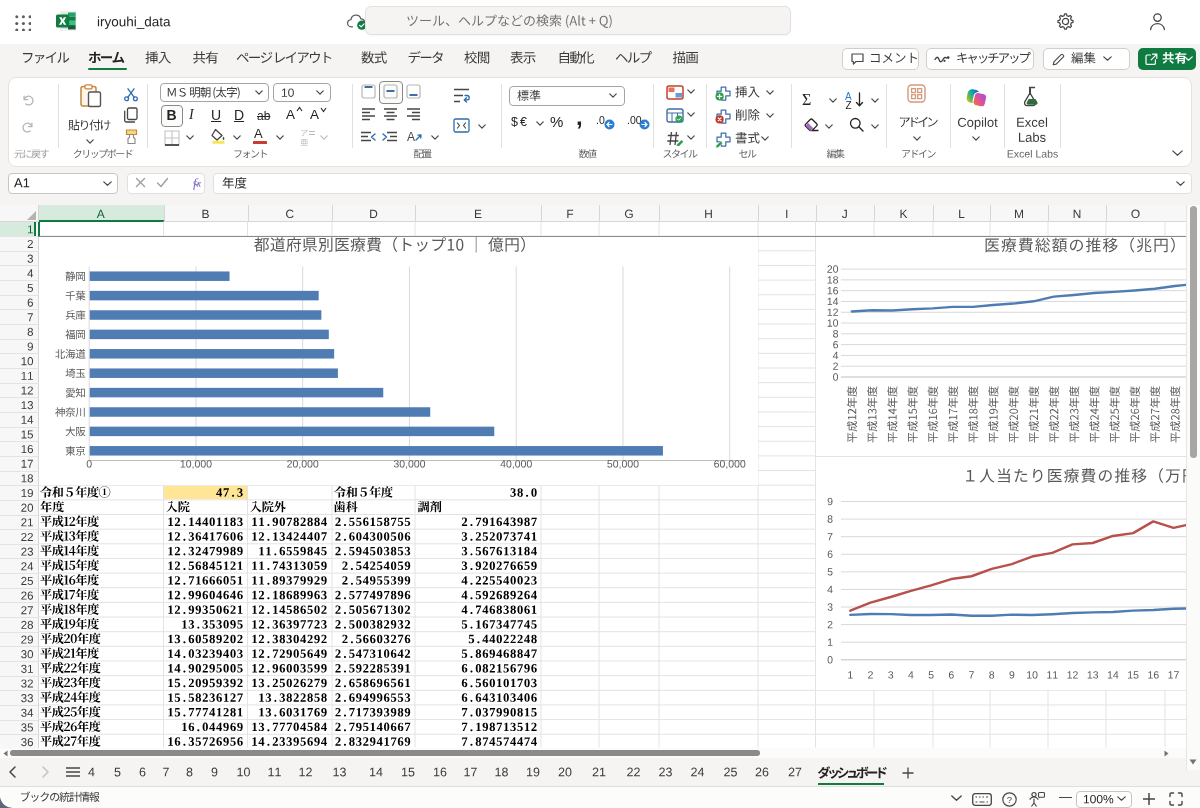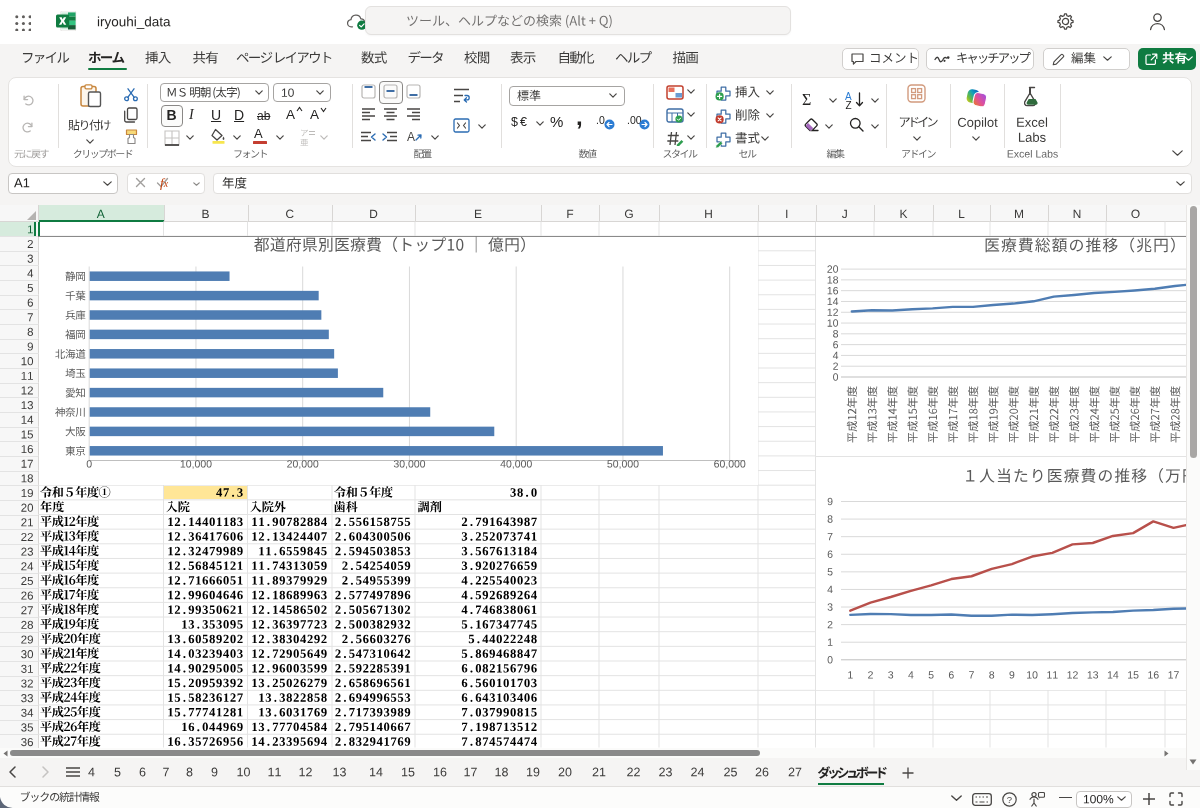--- a/index.html
+++ b/index.html
@@ -223,21 +223,21 @@
 <path d="M5.5 1.5 h5 M6.3 1.5 v6 l4.8 8.2 a2.6 2.6 0 0 1 -2.3 3.9 h-5.6 a2.6 2.6 0 0 1 -2.3 -3.9 l4.8 -8.2 v-6" fill="none" stroke="#484644" stroke-width="1.4" stroke-linecap="round" stroke-linejoin="round"></path>
 <path d="M4.7 13 h6.8 l1.9 3.3 a1.6 1.6 0 0 1 -1.4 2.4 h-7.8 a1.6 1.6 0 0 1 -1.4 -2.4 z" fill="#2f6b3c"></path>
 </svg><svg class="abs" style="left:1172px;top:150px" width="11" height="6" viewBox="0 0 11 6">
     <path d="M0.8 0.9 L5.5 5.2 L10.2 0.9" fill="none" stroke="#484644" stroke-width="1.2" stroke-linecap="round" stroke-linejoin="round"></path>
   </svg><div class="abs" style="left:0;top:170px;width:1200px;height:35px;background:#f5f4f3"></div><div class="abs" style="left:8px;top:172.5px;width:110px;height:21px;background:#fff;border:1px solid #c8c6c4;border-radius:4px"></div><svg class="abs" style="left:103px;top:181px" width="9" height="5" viewBox="0 0 9 5">
     <path d="M0.8 0.9 L4.5 4.2 L8.2 0.9" fill="none" stroke="#484644" stroke-width="1.2" stroke-linecap="round" stroke-linejoin="round"></path>
   </svg><div class="abs" style="left:127px;top:172.5px;width:78px;height:21px;background:#fff;border:1px solid #e1dfdd;border-radius:4px"></div><svg class="abs" style="left:135px;top:177px" width="11" height="11" viewBox="0 0 11 11">
 <path d="M1.5 1.5 L9.5 9.5 M9.5 1.5 L1.5 9.5" stroke="#a19f9d" stroke-width="1.4" stroke-linecap="round"></path>
 </svg><svg class="abs" style="left:156px;top:177px" width="13" height="11" viewBox="0 0 13 11">
 <path d="M1.5 6 L5 9.5 L11.5 1.5" fill="none" stroke="#a19f9d" stroke-width="1.4" stroke-linecap="round" stroke-linejoin="round"></path>
-</svg><div class="abs" style="left:160px;top:175px;font-size:13.5px;font-style:italic;font-family:'Liberation Serif',serif;color:#c2410c">f<span style="font-size:10px">x</span></div><svg class="abs" style="left:193px;top:181.5px" width="7" height="4" viewBox="0 0 7 4">
+</svg><div class="abs" style="left:193px;top:175px;font-size:13.5px;font-style:italic;font-family:'Liberation Serif',serif;color:#8b5cf6">f<span style="font-size:10px">x</span></div><svg class="abs" style="left:193px;top:181.5px" width="7" height="4" viewBox="0 0 7 4">
     <path d="M0.8 0.9 L3.5 3.2 L6.2 0.9" fill="none" stroke="#8a8886" stroke-width="1.2" stroke-linecap="round" stroke-linejoin="round"></path>
   </svg><div class="abs" style="left:213px;top:172.5px;width:979px;height:21px;background:#fff;border:1px solid #e1dfdd;border-radius:4px"></div><svg class="abs" style="left:1176px;top:181px" width="9" height="5" viewBox="0 0 9 5">
     <path d="M0.8 0.9 L4.5 4.2 L8.2 0.9" fill="none" stroke="#484644" stroke-width="1.2" stroke-linecap="round" stroke-linejoin="round"></path>
   </svg><div class="abs" style="left:0;top:205px;width:1186px;height:16.5px;background:#f7f7f7;border-bottom:1px solid #d8d6d4"></div><svg class="abs" style="left:27px;top:211px" width="10" height="10" viewBox="0 0 10 10">
     <path d="M9 0 L9 9 L0 9 z" fill="#b5b3b1"></path>
   </svg><div class="abs" style="left:38px;top:205px;width:1px;height:16.5px;background:#d8d6d4"></div><div class="abs" style="left:39px;top:205px;width:124.5px;height:16.5px;background:#d6ebdd;border-bottom:2px solid #0f7b41"></div><div class="abs" style="left:163.5px;top:205px;width:1px;height:16.5px;background:#d8d6d4"></div><div class="abs" style="left:247.5px;top:205px;width:1px;height:16.5px;background:#d8d6d4"></div><div class="abs" style="left:332px;top:205px;width:1px;height:16.5px;background:#d8d6d4"></div><div class="abs" style="left:415px;top:205px;width:1px;height:16.5px;background:#d8d6d4"></div><div class="abs" style="left:541px;top:205px;width:1px;height:16.5px;background:#d8d6d4"></div><div class="abs" style="left:599px;top:205px;width:1px;height:16.5px;background:#d8d6d4"></div><div class="abs" style="left:659px;top:205px;width:1px;height:16.5px;background:#d8d6d4"></div><div class="abs" style="left:758px;top:205px;width:1px;height:16.5px;background:#d8d6d4"></div><div class="abs" style="left:815.5px;top:205px;width:1px;height:16.5px;background:#d8d6d4"></div><div class="abs" style="left:874px;top:205px;width:1px;height:16.5px;background:#d8d6d4"></div><div class="abs" style="left:933px;top:205px;width:1px;height:16.5px;background:#d8d6d4"></div><div class="abs" style="left:990px;top:205px;width:1px;height:16.5px;background:#d8d6d4"></div><div class="abs" style="left:1048px;top:205px;width:1px;height:16.5px;background:#d8d6d4"></div><div class="abs" style="left:1106px;top:205px;width:1px;height:16.5px;background:#d8d6d4"></div><div class="abs" style="left:0;top:222.5px;width:38px;height:526px;background:#f7f7f7"></div><div class="abs" style="left:38px;top:221.5px;width:1px;height:526px;background:#d8d6d4"></div><div class="abs" style="left:0;top:222px;width:36px;height:13.65px;background:#d6ebdd;border-right:2px solid #0f7b41"></div><div class="abs" style="left:0;top:236.15px;width:38px;height:1px;background:#e3e3e3"></div><div class="abs" style="left:0;top:250.8px;width:38px;height:1px;background:#e3e3e3"></div><div class="abs" style="left:0;top:265.45px;width:38px;height:1px;background:#e3e3e3"></div><div class="abs" style="left:0;top:280.1px;width:38px;height:1px;background:#e3e3e3"></div><div class="abs" style="left:0;top:294.75px;width:38px;height:1px;background:#e3e3e3"></div><div class="abs" style="left:0;top:309.4px;width:38px;height:1px;background:#e3e3e3"></div><div class="abs" style="left:0;top:324.05px;width:38px;height:1px;background:#e3e3e3"></div><div class="abs" style="left:0;top:338.7px;width:38px;height:1px;background:#e3e3e3"></div><div class="abs" style="left:0;top:353.35px;width:38px;height:1px;background:#e3e3e3"></div><div class="abs" style="left:0;top:368px;width:38px;height:1px;background:#e3e3e3"></div><div class="abs" style="left:0;top:382.65px;width:38px;height:1px;background:#e3e3e3"></div><div class="abs" style="left:0;top:397.3px;width:38px;height:1px;background:#e3e3e3"></div><div class="abs" style="left:0;top:411.95px;width:38px;height:1px;background:#e3e3e3"></div><div class="abs" style="left:0;top:426.6px;width:38px;height:1px;background:#e3e3e3"></div><div class="abs" style="left:0;top:441.25px;width:38px;height:1px;background:#e3e3e3"></div><div class="abs" style="left:0;top:455.9px;width:38px;height:1px;background:#e3e3e3"></div><div class="abs" style="left:0;top:470.55px;width:38px;height:1px;background:#e3e3e3"></div><div class="abs" style="left:0;top:485.2px;width:38px;height:1px;background:#e3e3e3"></div><div class="abs" style="left:0;top:499.85px;width:38px;height:1px;background:#e3e3e3"></div><div class="abs" style="left:0;top:514.5px;width:38px;height:1px;background:#e3e3e3"></div><div class="abs" style="left:0;top:529.15px;width:38px;height:1px;background:#e3e3e3"></div><div class="abs" style="left:0;top:543.8px;width:38px;height:1px;background:#e3e3e3"></div><div class="abs" style="left:0;top:558.45px;width:38px;height:1px;background:#e3e3e3"></div><div class="abs" style="left:0;top:573.1px;width:38px;height:1px;background:#e3e3e3"></div><div class="abs" style="left:0;top:587.75px;width:38px;height:1px;background:#e3e3e3"></div><div class="abs" style="left:0;top:602.4px;width:38px;height:1px;background:#e3e3e3"></div><div class="abs" style="left:0;top:617.05px;width:38px;height:1px;background:#e3e3e3"></div><div class="abs" style="left:0;top:631.7px;width:38px;height:1px;background:#e3e3e3"></div><div class="abs" style="left:0;top:646.35px;width:38px;height:1px;background:#e3e3e3"></div><div class="abs" style="left:0;top:661px;width:38px;height:1px;background:#e3e3e3"></div><div class="abs" style="left:0;top:675.65px;width:38px;height:1px;background:#e3e3e3"></div><div class="abs" style="left:0;top:690.3px;width:38px;height:1px;background:#e3e3e3"></div><div class="abs" style="left:0;top:704.95px;width:38px;height:1px;background:#e3e3e3"></div><div class="abs" style="left:0;top:719.6px;width:38px;height:1px;background:#e3e3e3"></div><div class="abs" style="left:0;top:734.25px;width:38px;height:1px;background:#e3e3e3"></div><div class="abs" style="left:0;top:748.9px;width:38px;height:1px;background:#e3e3e3"></div><svg class="abs" style="left:0;top:0" width="1200" height="808" viewBox="0 0 1200 808">
     <line x1="163.5" y1="221.5" x2="163.5" y2="747.5" stroke="#e3e3e3" stroke-width="1"></line>
     <line x1="247.5" y1="221.5" x2="247.5" y2="747.5" stroke="#e3e3e3" stroke-width="1"></line>
     <line x1="332" y1="221.5" x2="332" y2="747.5" stroke="#e3e3e3" stroke-width="1"></line>
     <line x1="415" y1="221.5" x2="415" y2="747.5" stroke="#e3e3e3" stroke-width="1"></line>

